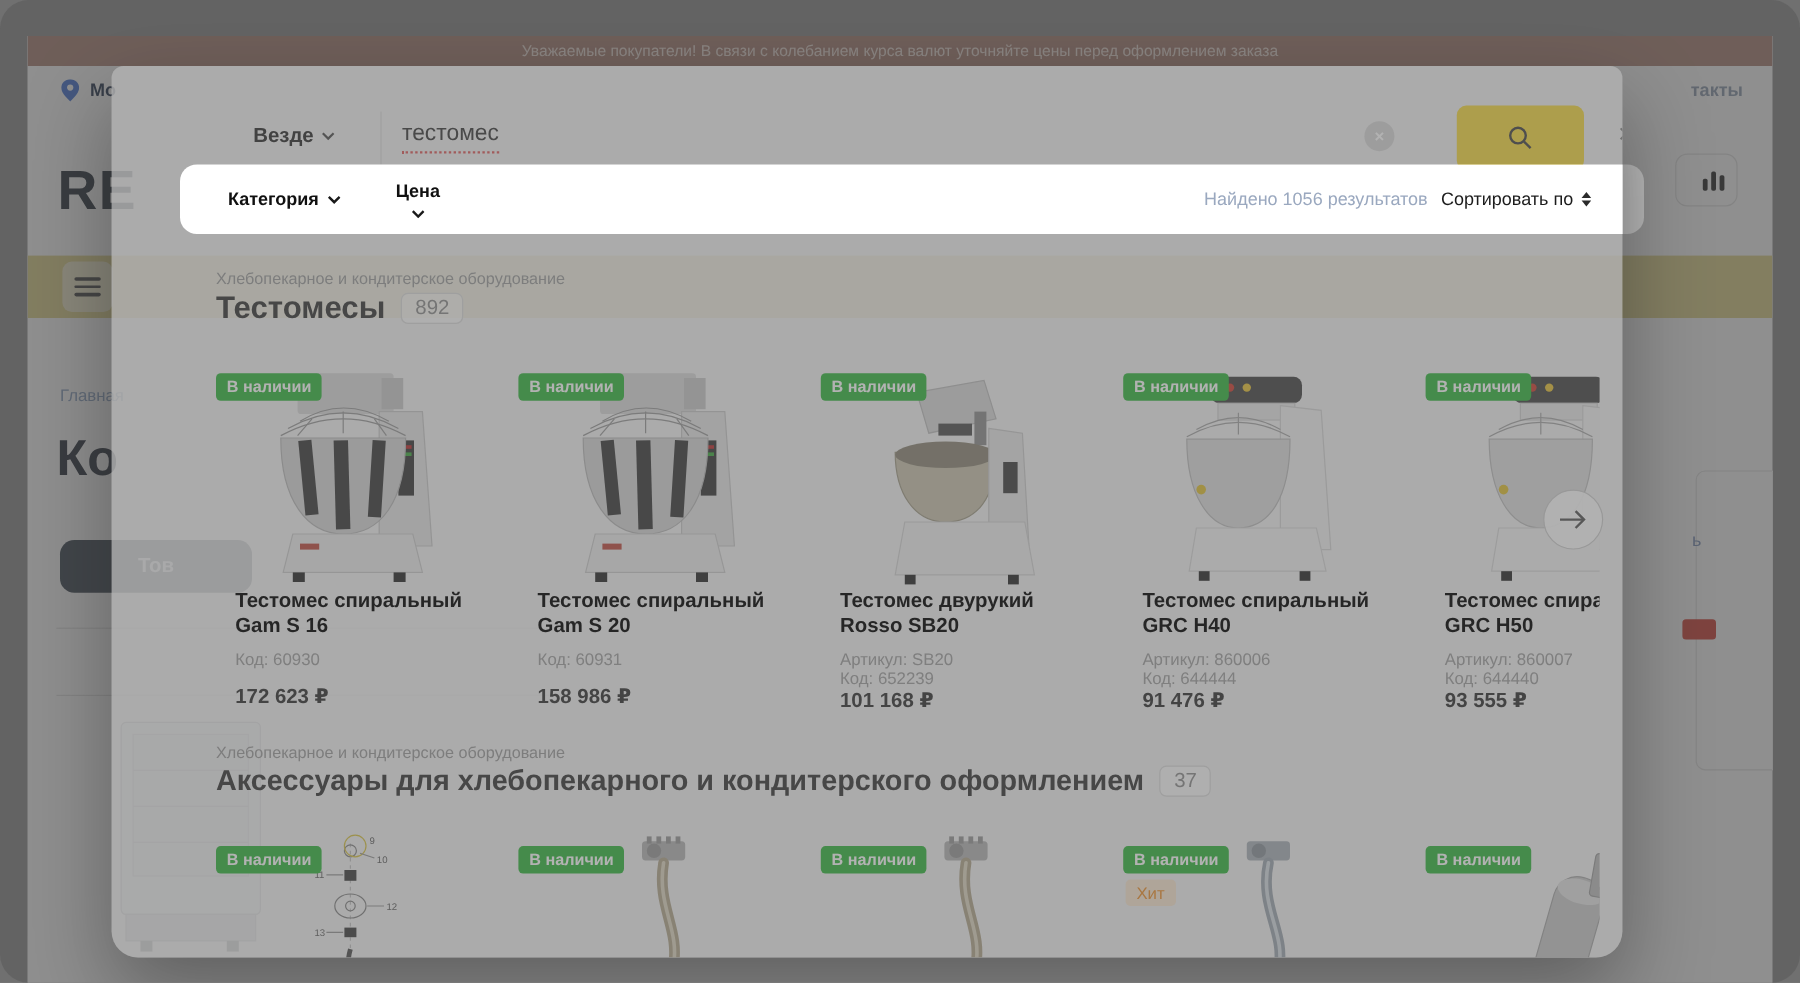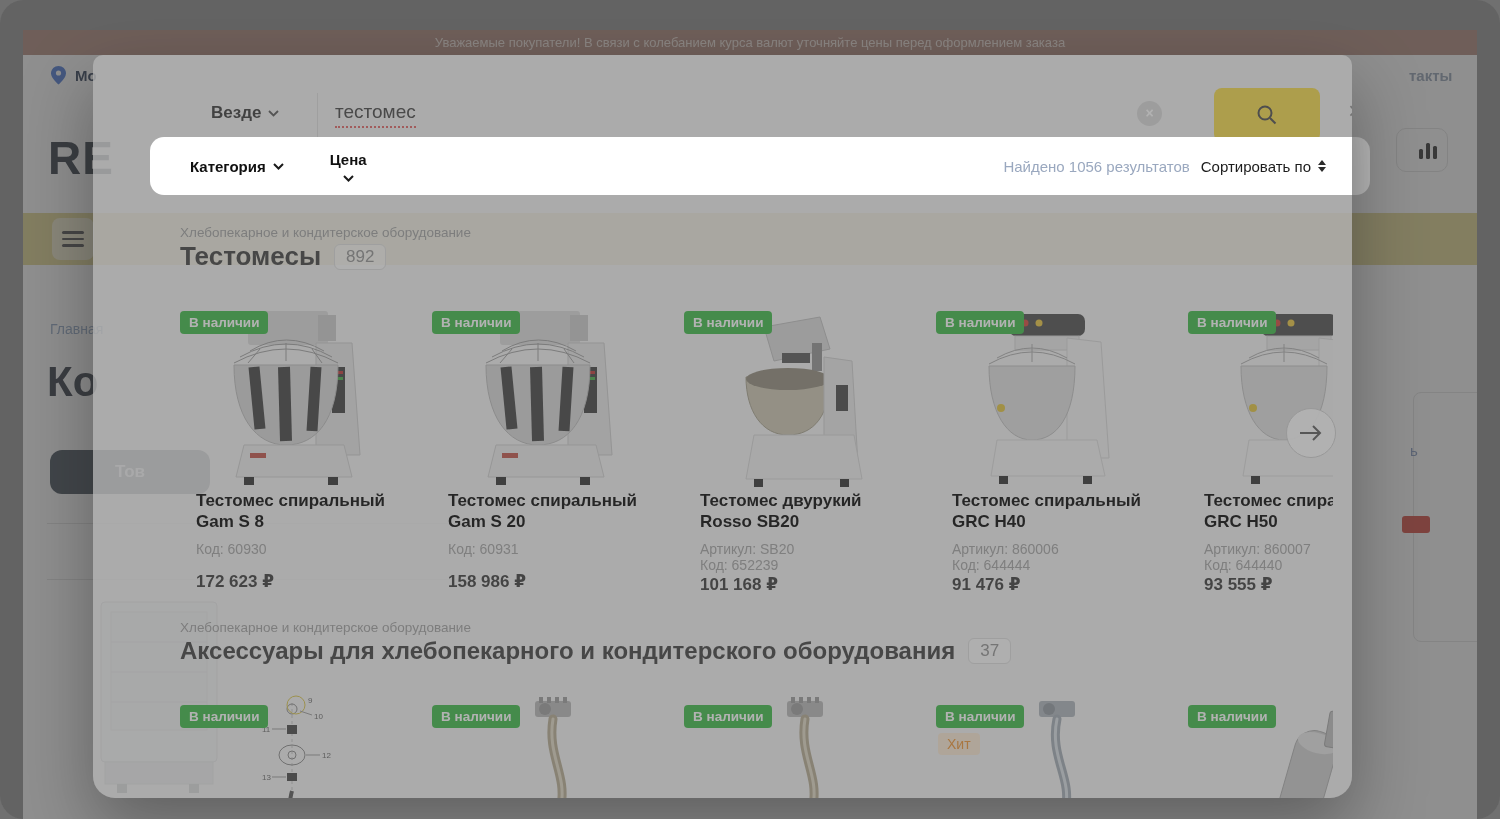--- a/index.html
+++ b/index.html
@@ -208,21 +208,21 @@
               <polygon points="24,140 124,140 132,172 16,172" fill="#ececec" stroke="#cdcdcd"></polygon>
               <rect x="30" y="148" width="16" height="5" fill="#c05046"></rect>
               <rect x="24" y="172" width="10" height="8" fill="#2f2f2f"></rect>
               <rect x="108" y="172" width="10" height="8" fill="#2f2f2f"></rect>
             </svg>
           </div>
     <span class="badge-stock">В наличии</span>
 
     <div class="pname">
             <div>Тестомес спиральный</div>
-            <div>Gam S 8</div>
+            <div>Gam S 16</div>
           </div>
     <div class="pmeta">
             <div>Код: 60930</div>
           </div>
     <div class="pprice" style="margin-top: 14px;">172 623 ₽</div>
   </article>
         <article class="card" style="left: 252px;">
     <div class="pimg">
             <svg width="150" height="185" viewBox="0 0 150 185">
               <rect x="28" y="6" width="80" height="34" rx="3" fill="#d9d9d9"></rect>
@@ -348,21 +348,21 @@
       </div>
     <button class="carousel-next">
       <svg width="24" height="18" viewBox="0 0 24 18">
           <line x1="1" y1="9" x2="21" y2="9" stroke="#5a5a5a" stroke-width="2"></line>
           <polyline points="14,2 21,9 14,16" fill="none" stroke="#5a5a5a" stroke-width="2"></polyline>
         </svg>
     </button>
 
     <span class="sec-label" style="top:565px">Хлебопекарное и кондитерское оборудование</span>
     <span class="sec-title-row" style="top:582px">
-      <span class="sec-title t2">Аксессуары для хлебопекарного и кондитерского оборудования</span>
+      <span class="sec-title t2">Аксессуары для хлебопекарного и кондитерского оформлением</span>
       <span class="count-badge">37</span>
     </span>
     <div class="cards-vp row2" id="cards2">
         <article class="card" style="left: 0px;">
     <div class="pimg">
             <svg width="150" height="190" viewBox="0 0 150 190" font-family="sans-serif">
               <line x1="72" y1="8" x2="72" y2="150" stroke="#c4c4c4" stroke-dasharray="3,3"></line>
               <circle cx="72" cy="14" r="5" fill="none" stroke="#888"></circle>
               <circle cx="76" cy="10" r="9" fill="none" stroke="#d8c44a"></circle>
               <text x="88" y="8" font-size="8" fill="#666">9</text>

